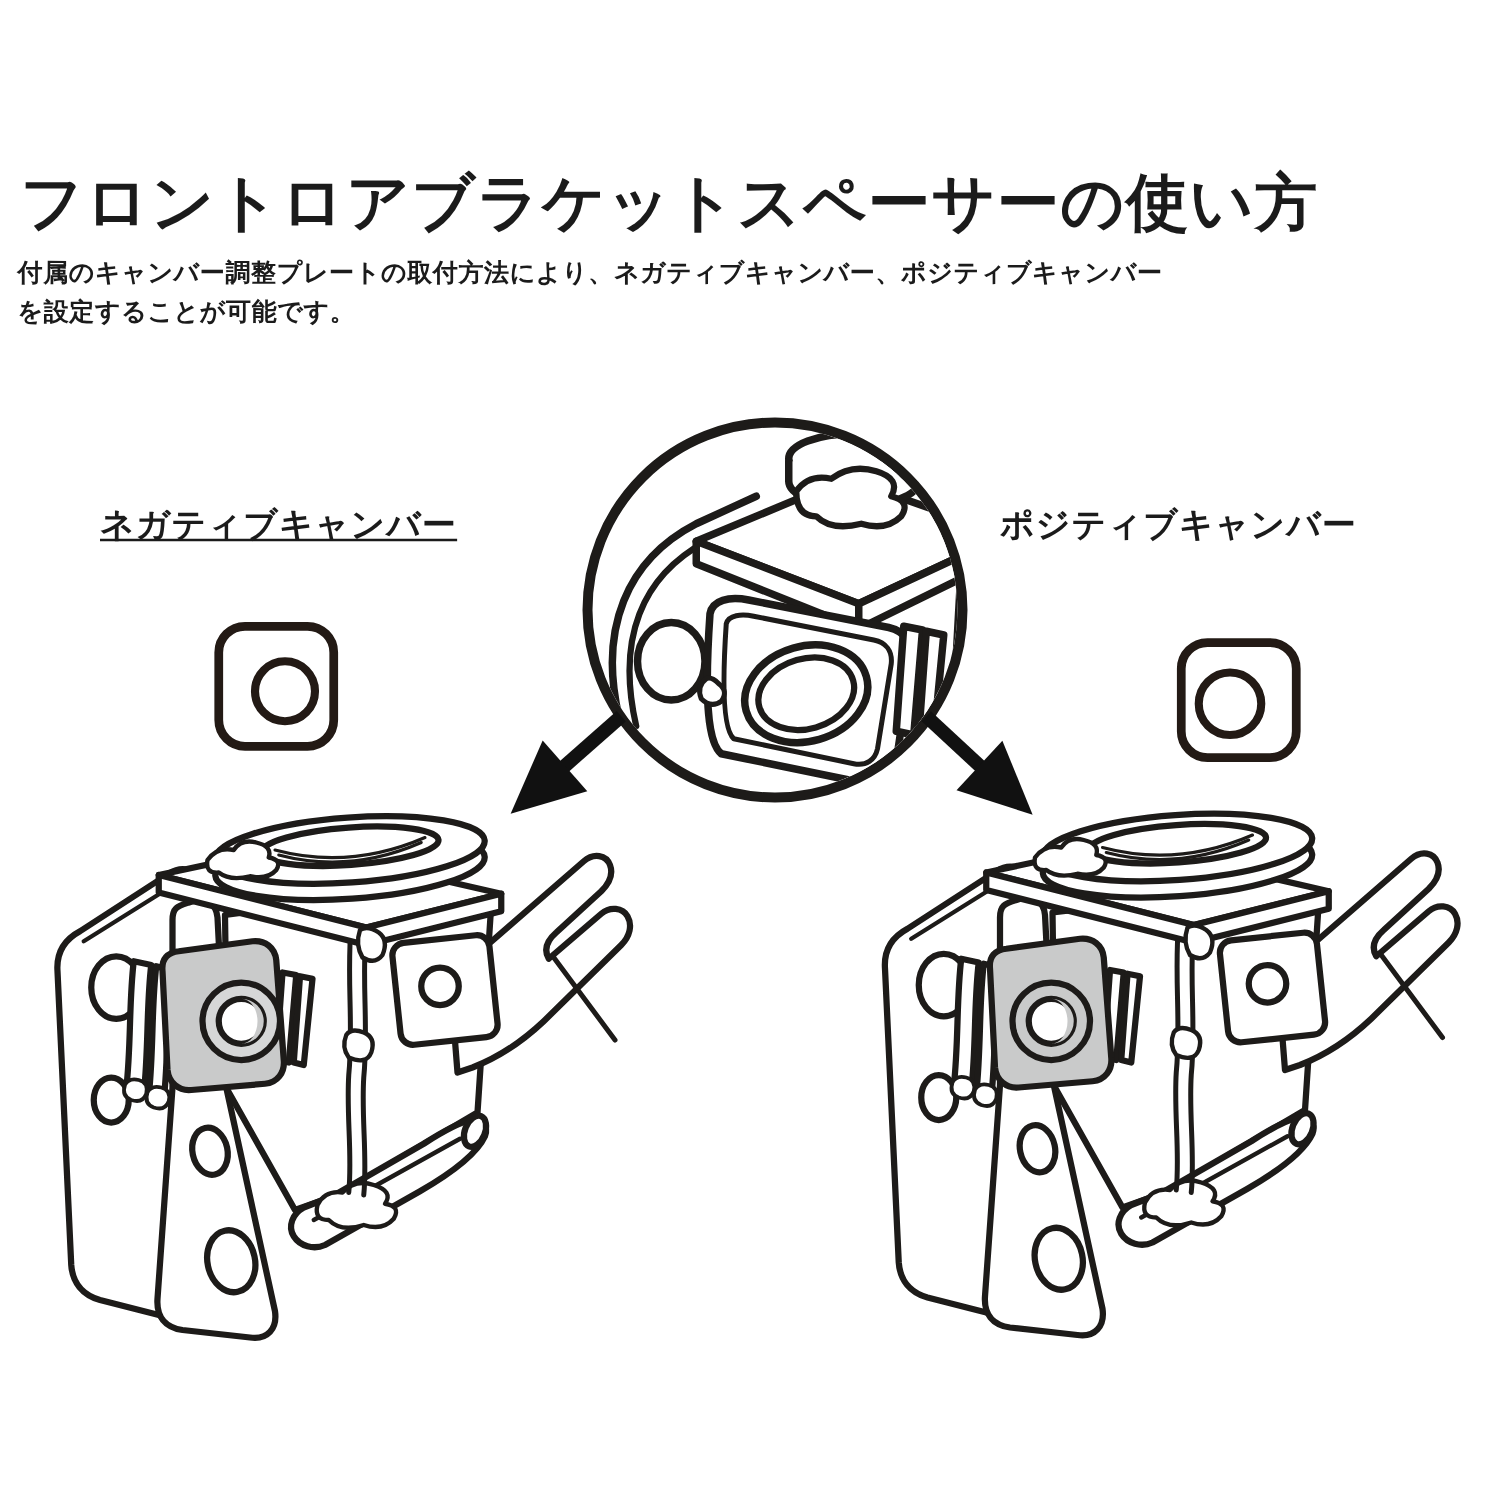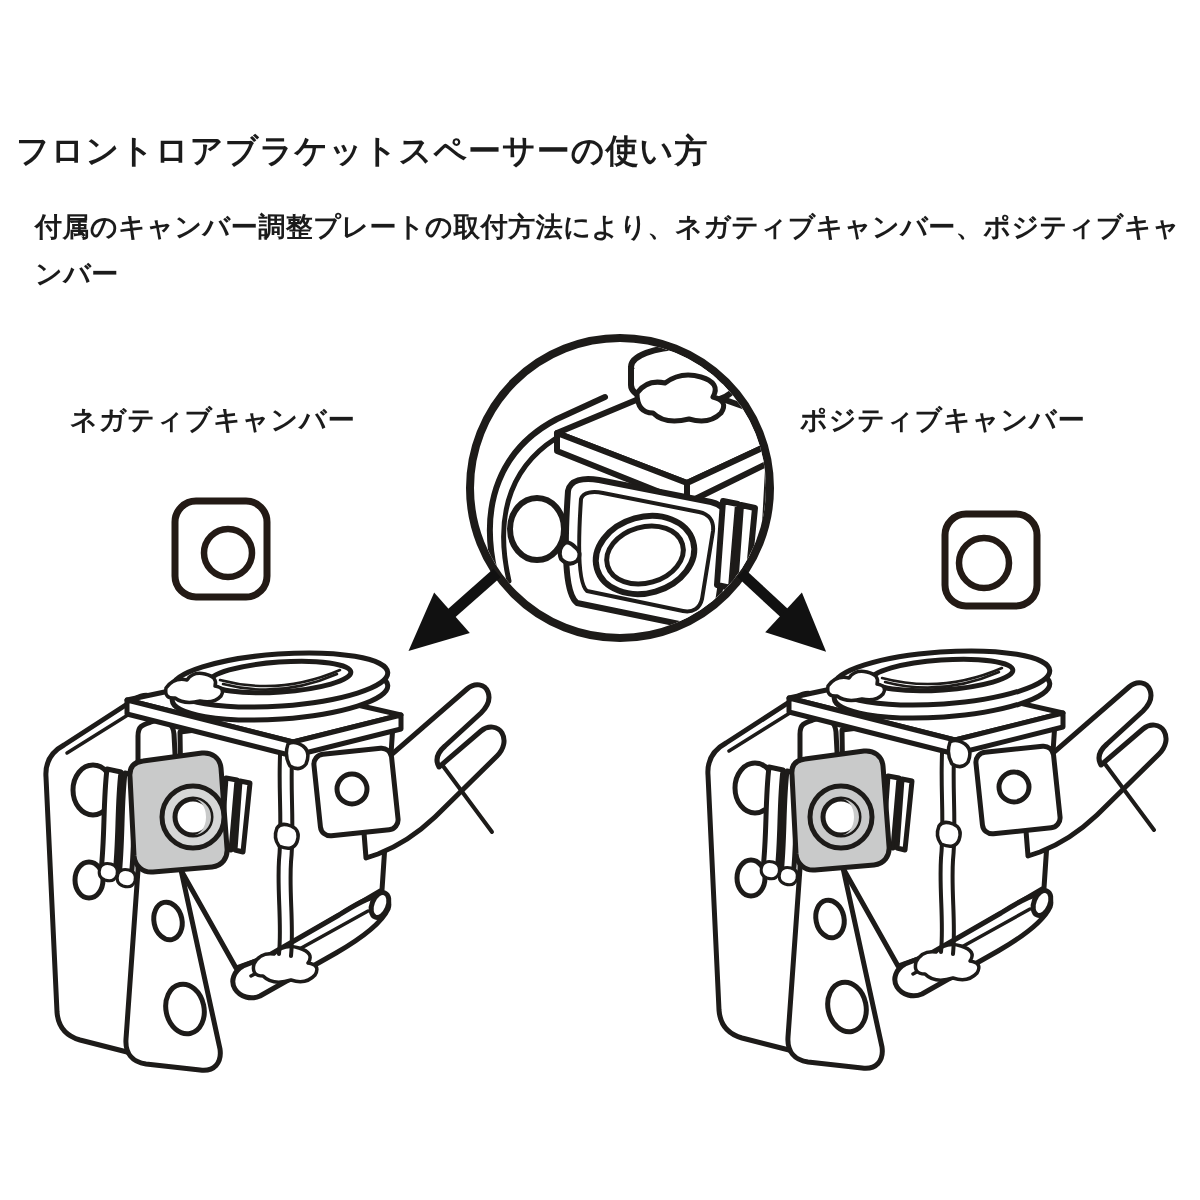--- a/index.html
+++ b/index.html
@@ -4,31 +4,31 @@
 <style>
   html,body{margin:0;padding:0;}
   body{
     width:1200px;height:1200px;position:relative;overflow:hidden;
     background:#ffffff;
     font-family:"Liberation Sans","DejaVu Sans",sans-serif;
     color:#1b1b1b;
   }
   .abs{position:absolute;}
   #title{
-    left:16px;top:129px;font-size:33px;font-weight:bold;letter-spacing:1px;
+    left:16px;top:129px;font-size:50px;font-weight:bold;letter-spacing:1px;
     white-space:nowrap;
   }
   #intro{
-    left:14px;top:204px;width:1160px;font-size:27px;font-weight:bold;
-    line-height:47px;letter-spacing:0.5px;margin-left:21px;
+    left:14px;top:204px;width:1160px;font-size:20px;font-weight:bold;
+    line-height:31px;letter-spacing:0.5px;
   }
   .camber-label{
     top:402px;font-size:27px;font-weight:bold;letter-spacing:1px;white-space:nowrap;
   }
-  #label-left{left:70px;}
+  #label-left{left:80px;text-decoration:underline;}
   #label-right{left:800px;}
   #detail-circle{left:465px;top:333px;}
   #arrow-layer{left:0;top:0;pointer-events:none;}
   #spacer-icon-left{left:171px;top:497px;}
   #spacer-icon-right{left:941px;top:510px;}
   #bracket-left{left:30px;top:620px;--wdx:14px;--wdy:2px;--ring-fill:#d6d7d7;}
   #bracket-right{left:692px;top:618px;--wdx:0px;--wdy:4px;--ring-fill:#c9caca;}
   svg{display:block;}
 </style>
 </head>
@@ -95,20 +95,21 @@
         </g>
       </g>
     </symbol>
   </defs>
 </svg>
 
 <div id="title" class="abs">フロントロアブラケットスペーサーの使い方</div>
 
 <div id="intro" class="abs">
   <div>付属のキャンバー調整プレートの取付方法により、ネガティブキャンバー、ポジティブキャンバー</div>
+  <div>を設定することが可能です。</div>
 </div>
 
 <div id="label-left" class="abs camber-label">ネガティブキャンバー</div>
 <div id="label-right" class="abs camber-label">ポジティブキャンバー</div>
 
 <svg id="detail-circle" class="abs" width="310" height="310" viewBox="0 0 310 310">
   <defs>
       <clipPath id="cclip">
         <circle cx="155" cy="155" r="146"></circle>
       </clipPath>

